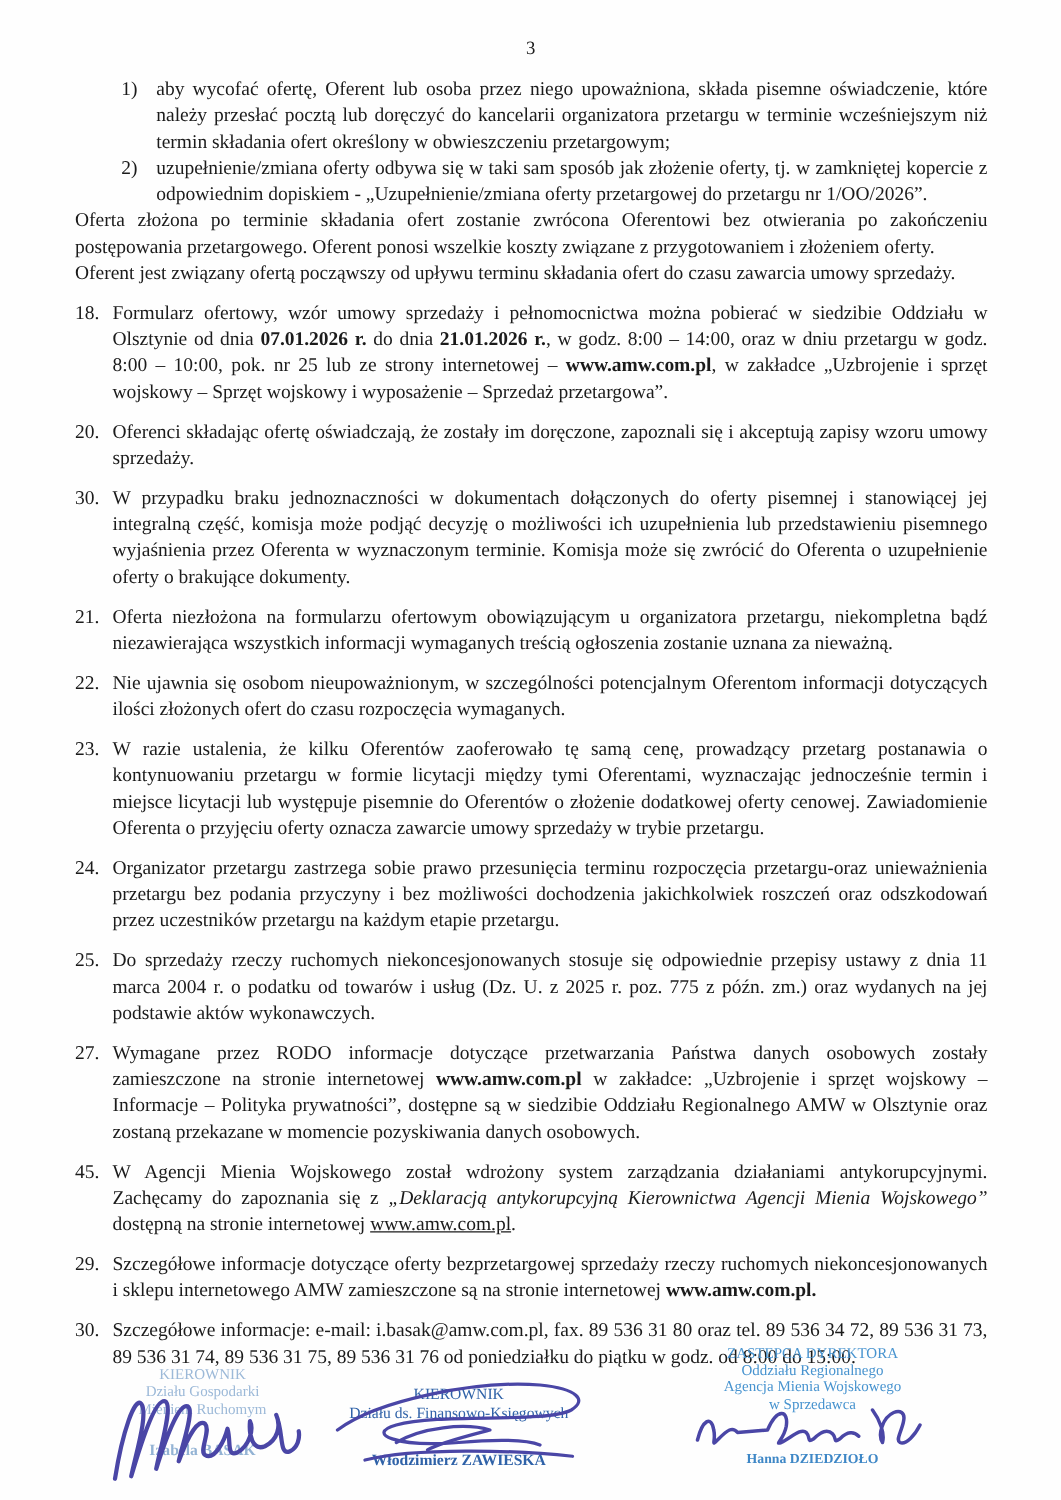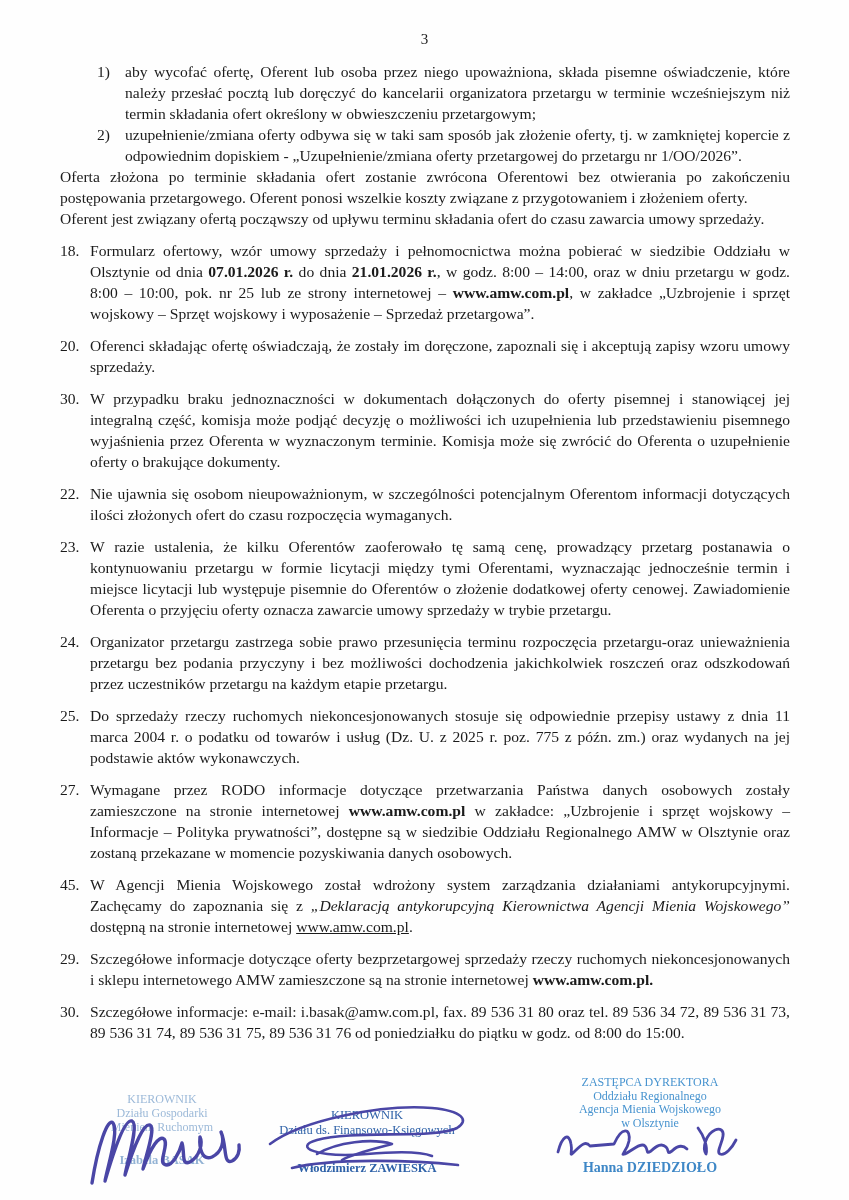--- a/index.html
+++ b/index.html
@@ -40,21 +40,21 @@
   i{font-style:italic;}
   .u{text-decoration:underline;}
   
   .sig-block{position:absolute;text-align:center;font-family:Liberation Serif, serif;}
   .sig-block .line{display:block;}
   .sig-left{left:72px;top:1092px;width:180px;font-size:12px;line-height:14px;color:#9cb9d8;}
   .sig-left .name{margin-top:19px;font-weight:bold;color:#93b3d4;font-size:12.5px;}
   .sig-mid{left:258px;top:1108px;width:218px;font-size:12.5px;line-height:15px;color:#2f62a8;}
   .sig-mid .name{margin-top:23px;font-weight:bold;color:#2f62a8;text-align:center;}
   .sig-right{left:540px;top:1076px;width:220px;font-size:12px;line-height:13.5px;color:#4793cf;}
-  .sig-right .name{margin-top:31px;font-weight:bold;color:#3e87c6;font-size:14px;}
+  .sig-right .name{margin-top:31px;font-weight:bold;color:#3e87c6;font-size:11px;}
   .ink{position:absolute;pointer-events:none;}
   .ink path{fill:none;stroke:#4a46a6;stroke-linecap:round;stroke-linejoin:round;}
 </style>
 </head>
 <body>
 
 <div class="page">
 
   <div class="pagenum">3</div>
 
@@ -80,20 +80,24 @@
     <div class="item">
       <span class="num">20.</span>
       <p class="body">Oferenci składając ofertę oświadczają, że zostały im doręczone, zapoznali się i akceptują zapisy wzoru umowy sprzedaży.</p>
     </div>
 
     <div class="item">
       <span class="num">30.</span>
       <p class="body">W przypadku braku jednoznaczności w dokumentach dołączonych do oferty pisemnej i stanowiącej jej integralną część, komisja może podjąć decyzję o możliwości ich uzupełnienia lub przedstawieniu pisemnego wyjaśnienia przez Oferenta w wyznaczonym terminie. Komisja może się zwrócić do Oferenta o uzupełnienie oferty o brakujące dokumenty.</p>
     </div>
 
+    <div class="item">
+      <span class="num">21.</span>
+      <p class="body">Oferta niezłożona na formularzu ofertowym obowiązującym u organizatora przetargu, niekompletna bądź niezawierająca wszystkich informacji wymaganych treścią ogłoszenia zostanie uznana za nieważną.</p>
+    </div>
 
     <div class="item">
       <span class="num">22.</span>
       <p class="body">Nie ujawnia się osobom nieupoważnionym, w szczególności potencjalnym Oferentom informacji dotyczących ilości złożonych ofert do czasu rozpoczęcia wymaganych.</p>
     </div>
 
     <div class="item">
       <span class="num">23.</span>
       <p class="body">W razie ustalenia, że kilku Oferentów zaoferowało tę samą cenę, prowadzący przetarg postanawia o kontynuowaniu przetargu w formie licytacji między tymi Oferentami, wyznaczając jednocześnie termin i miejsce licytacji lub występuje pisemnie do Oferentów o złożenie dodatkowej oferty cenowej. Zawiadomienie Oferenta o przyjęciu oferty oznacza zawarcie umowy sprzedaży w trybie przetargu.</p>
     </div>
@@ -155,21 +159,21 @@
   <svg class="ink" style="left:262px;top:1102px;" width="215" height="80" viewBox="0 0 215 80">
     <path stroke-width="2.6" d="M8,42 C40,18 120,2 170,6 C200,9 208,18 195,26 C175,37 90,28 55,38 C30,45 55,56 105,52 C140,49 160,50 170,54"></path>
     <path stroke-width="2.6" d="M30,66 C70,56 150,58 196,63"></path>
     <path stroke-width="2.6" d="M55,52 C75,40 110,36 130,42 C115,46 90,52 80,58"></path>
   </svg>
 
   <div class="sig-block sig-right">
     <span class="line">ZASTĘPCA DYREKTORA</span>
     <span class="line">Oddziału Regionalnego</span>
     <span class="line">Agencja Mienia Wojskowego</span>
-    <span class="line">w Olsztynie</span>
+    <span class="line">w Sprzedawca</span>
     <span class="line name">Hanna DZIEDZIOŁO</span>
   </div>
   <svg class="ink" style="left:552px;top:1120px;" width="200" height="42" viewBox="0 0 200 42">
     <path stroke-width="2.8" d="M6,32 C10,16 17,12 19,24 C21,33 16,38 23,31 C30,24 34,21 38,26 L62,24
       C70,6 79,8 77,21 C75,32 67,36 73,34 C81,30 89,22 93,26 C97,30 93,35 99,31
       C105,25 110,23 114,27 C118,31 114,35 120,31 C126,25 131,25 135,29
       M146,8 C152,16 156,27 154,34 C150,28 154,14 163,10 C168,8 172,10 171,16 C170,24 164,32 168,34 C173,36 180,28 184,20"></path>
   </svg>
 
 </div>

